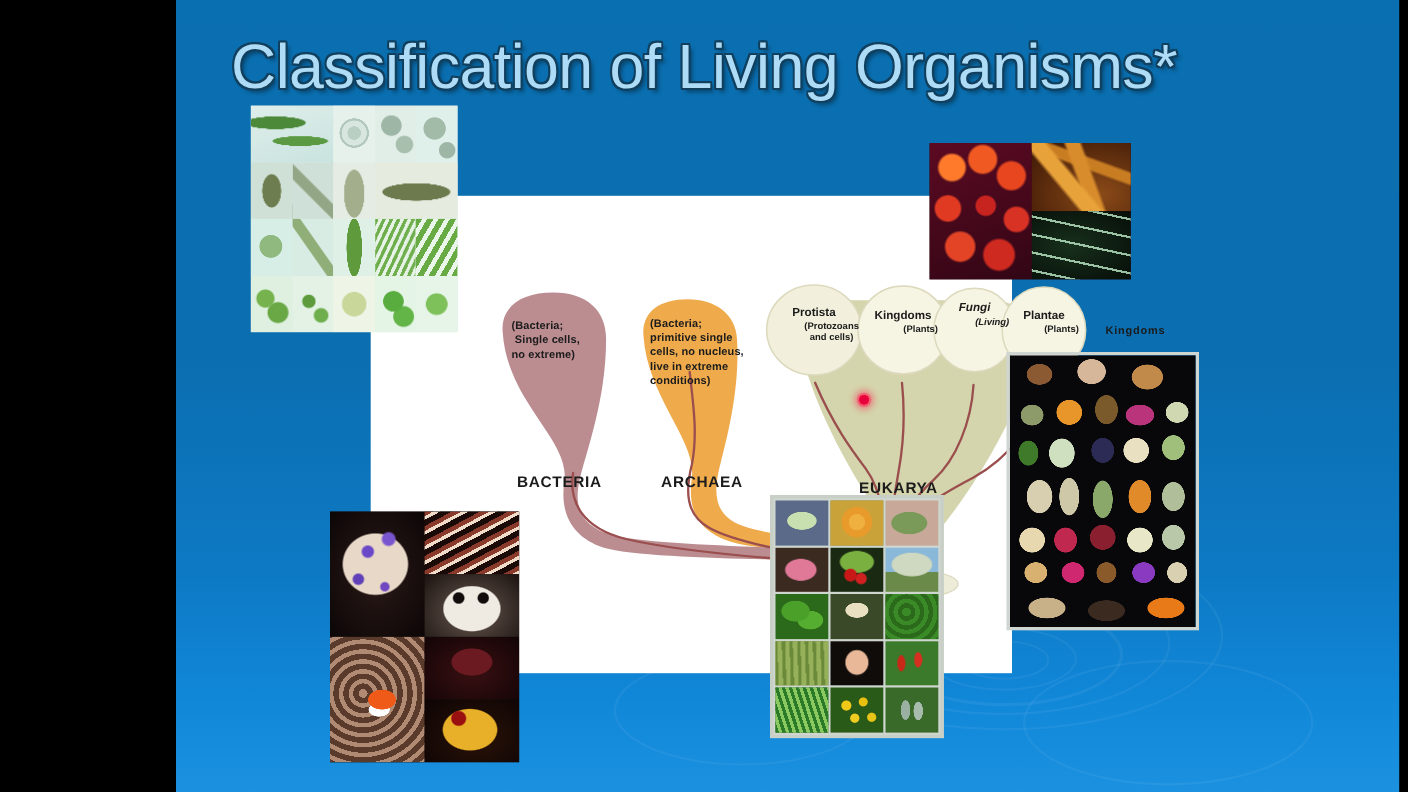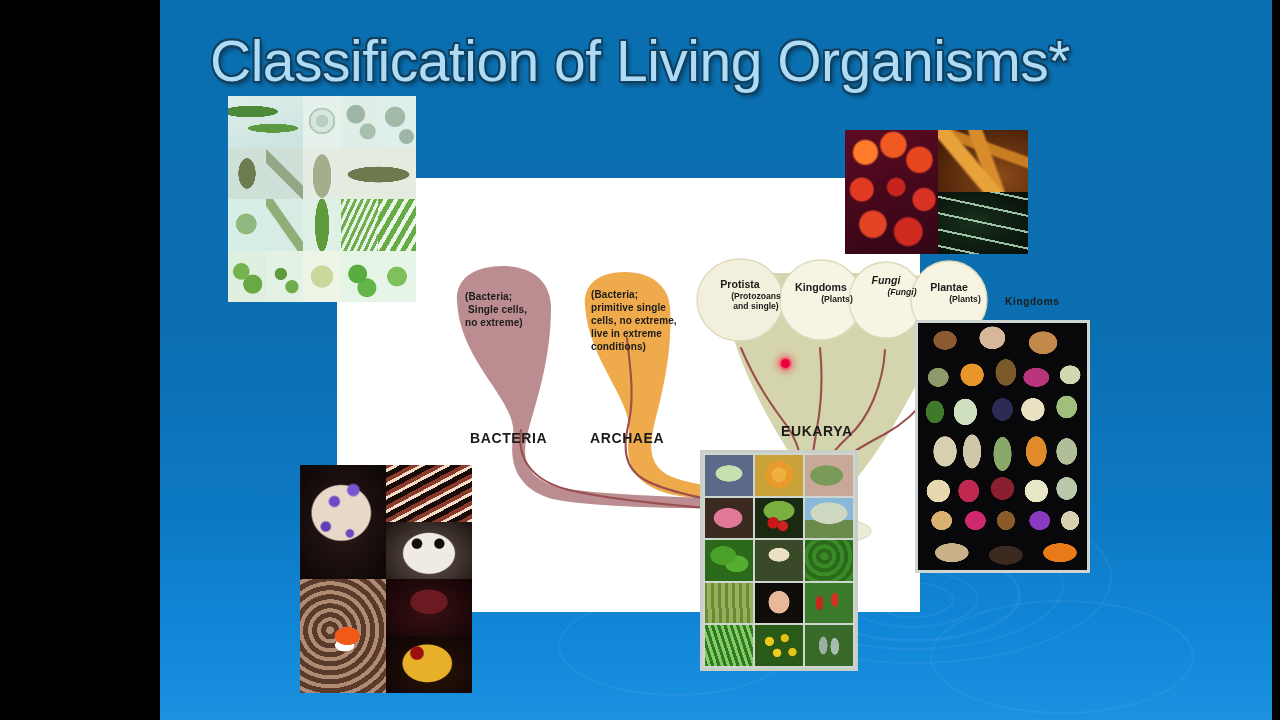--- a/index.html
+++ b/index.html
@@ -133,59 +133,59 @@
         <ellipse cx="549" cy="122" rx="37" ry="38" fill="#f6f4e3" stroke="#dcd9bd" stroke-width="1.4"></ellipse>
         <ellipse cx="612" cy="122" rx="38" ry="39" fill="#f6f4e3" stroke="#dcd9bd" stroke-width="1.4"></ellipse>
 
         <ellipse cx="472" cy="353" rx="62" ry="15" fill="#edecd8" stroke="#dcdac0" stroke-width="1.2"></ellipse>
       </svg>
 
       <div class="dlabel king-name" style="left:362px;top:100px;width:82px;">
         <span>Protista</span>
         <div class="king-sub">
           <div>(Protozoans</div>
-          <div>and single)</div>
+          <div>and cells)</div>
         </div>
       </div>
       <div class="dlabel king-name" style="left:444px;top:103px;width:80px;">
         <span>Kingdoms</span>
         <div class="king-sub">
           <div>(Plants)</div>
         </div>
       </div>
       <div class="dlabel king-name" style="left:512px;top:96px;width:74px;font-style:italic;">
         <span>Fungi</span>
         <div class="king-sub">
-          <div>(Fungi)</div>
+          <div>(Living)</div>
         </div>
       </div>
       <div class="dlabel king-name" style="left:575px;top:103px;width:74px;">
         <span>Plantae</span>
         <div class="king-sub">
           <div>(Plants)</div>
         </div>
       </div>
 
       <div class="dlabel blob-note" style="left:128px;top:112px;width:100px;">
         <div>(Bacteria;</div>
         <div style="padding-left:3px">Single cells,</div>
         <div>no extreme)</div>
       </div>
 
       <div class="dlabel blob-note" style="left:254px;top:110px;width:104px;">
         <div>(Bacteria;</div>
         <div>primitive single</div>
-        <div>cells,  no extreme,</div>
+        <div>cells,  no nucleus,</div>
         <div>live in extreme</div>
         <div>conditions)</div>
       </div>
 
       <div class="dlabel domain-name" style="left:133px;top:229px;">BACTERIA</div>
-      <div class="dlabel domain-name" style="left:253px;top:229px;">ARCHAEA</div>
-      <div class="dlabel domain-name" style="left:444px;top:222px;">EUKARYA</div>
+      <div class="dlabel domain-name" style="left:264px;top:229px;">ARCHAEA</div>
+      <div class="dlabel domain-name" style="left:444px;top:234px;">EUKARYA</div>
 
       <div class="dlabel axis-label" style="left:668px;top:118px;">Kingdoms</div>
       <div class="dlabel axis-label" style="left:663px;top:231px;">DOMAINS</div>
 
       <div class="dlabel earliest" style="left:410px;top:347px;width:124px;text-align:center;">Earliest Organisms</div>
 
       <div id="red-marker"></div>
     </div>
 
     <div class="photo" id="img-protists">

